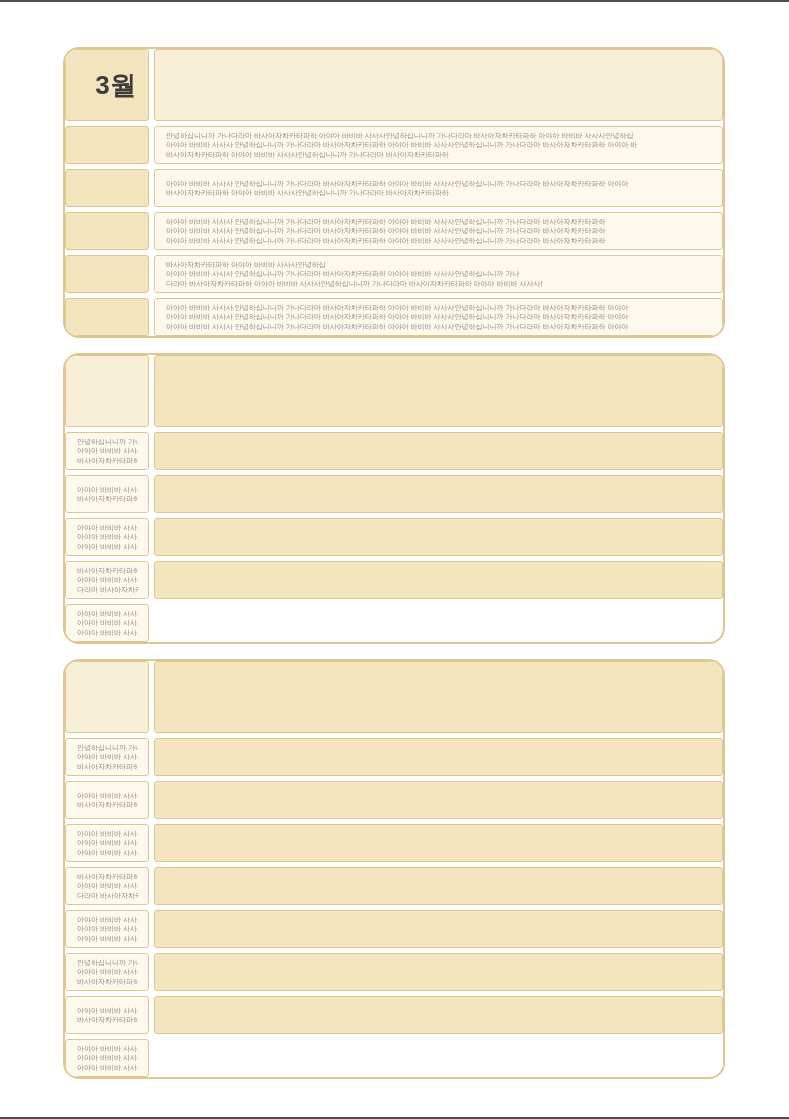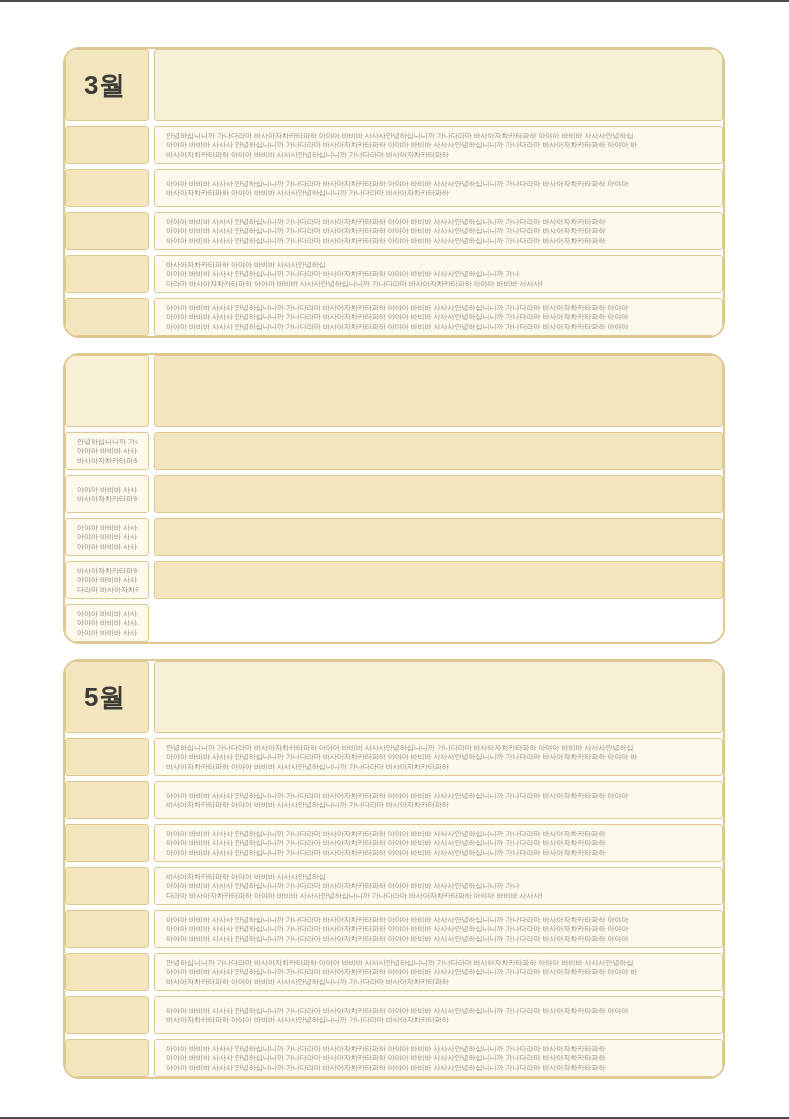--- a/index.html
+++ b/index.html
@@ -27,20 +27,21 @@
     margin-bottom: 15px;
     display: grid;
     grid-template-columns: 84px 1fr;
     gap: 5px;
     background: #ffffff;
   }
   .cell {
     border: 1.5px solid #dfc791;
     border-radius: 3px;
     box-sizing: border-box;
+    justify-content: center;
   }
   .label-cell { background: #f3e5bd; }
   .month-header-cell {
     background: #f3e5bd;
     display: flex; align-items: center;
     padding-left: 18px;
   }
   .month-title {
     font-size: 26px;
     font-weight: 700;
@@ -129,23 +130,20 @@
         <div class="text-line">다라마 바사아자차카타파하 아야아 바비바 사사사안녕하십니니까 가나다라마 바사아자차카타파하 아야아 바비바 사사사!</div>
       </div>
       <div class="cell label-cell"></div>
       <div class="cell body-cell">
         <div class="text-line">아야아 바비바 사사사 안녕하십니니까 가나다라마 바사아자차카타파하 아야아 바비바 사사사안녕하십니니까 가나다라마 바사아자차카타파하 아야아</div>
         <div class="text-line">아야아 바비바 사사사 안녕하십니니까 가나다라마 바사아자차카타파하 아야아 바비바 사사사안녕하십니니까 가나다라마 바사아자차카타파하 아야아</div>
         <div class="text-line">아야아 바비바 사사사 안녕하십니니까 가나다라마 바사아자차카타파하 아야아 바비바 사사사안녕하십니니까 가나다라마 바사아자차카타파하 아야아</div>
       </div>
     </div>
     <div class="month-card" style="grid-template-rows: 72px repeat(8, 38px);">
-      <div class="cell month-header-cell">
-        <span class="month-title">5월</span>
-      </div>
       <div class="cell header-body-cell"></div>
       <div class="cell label-cell"></div>
       <div class="cell body-cell">
         <div class="text-line">안녕하십니니까 가나다라마 바사아자차카타파하 아야아 바비바 사사사안녕하십니니까 가나다라마 바사아자차카타파하 아야아 바비바 사사사안녕하십</div>
         <div class="text-line">아야아 바비바 사사사 안녕하십니니까 가나다라마 바사아자차카타파하 아야아 바비바 사사사안녕하십니니까 가나다라마 바사아자차카타파하 아야아 바</div>
         <div class="text-line">바사아자차카타파하 아야아 바비바 사사사안녕하십니니까 가나다라마 바사아자차카타파하</div>
       </div>
       <div class="cell label-cell"></div>
       <div class="cell body-cell">
         <div class="text-line">아야아 바비바 사사사 안녕하십니니까 가나다라마 바사아자차카타파하 아야아 바비바 사사사안녕하십니니까 가나다라마 바사아자차카타파하 아야아</div>

